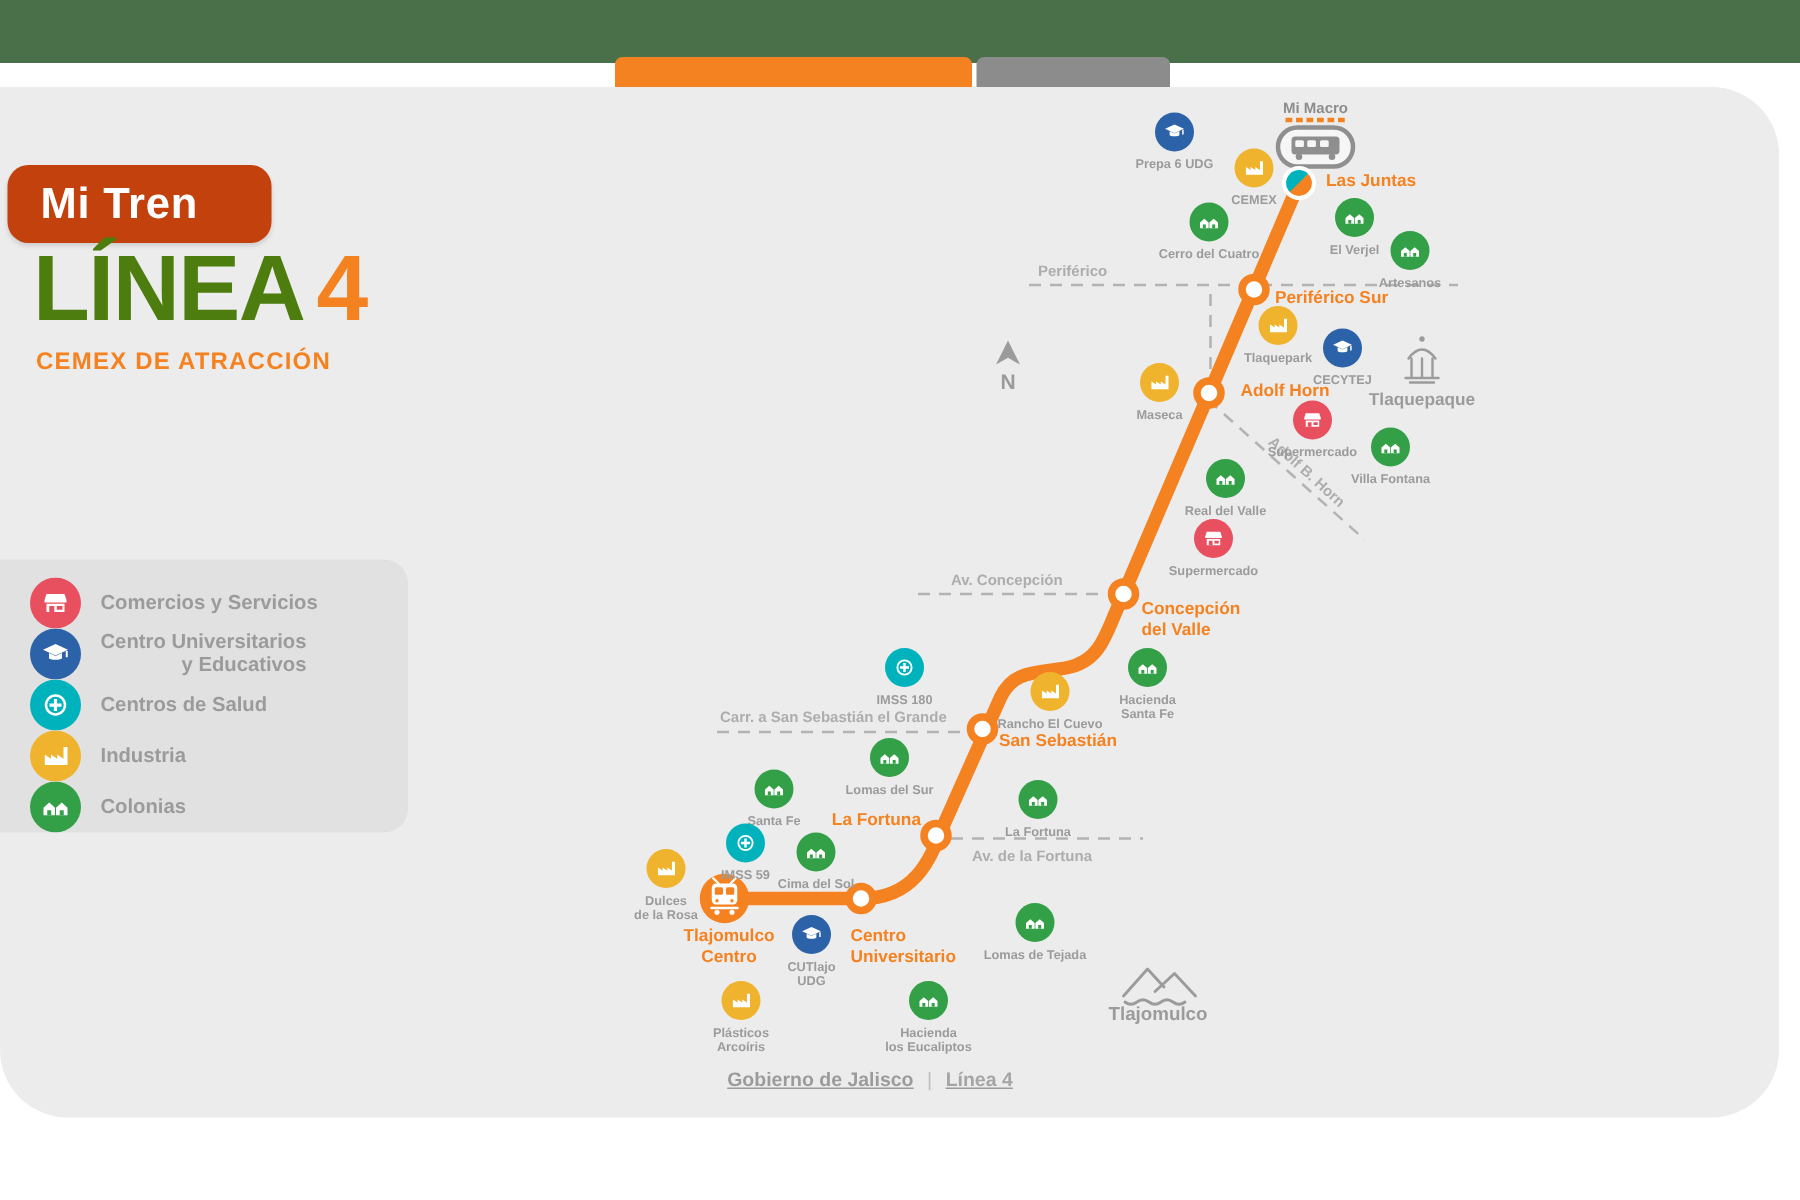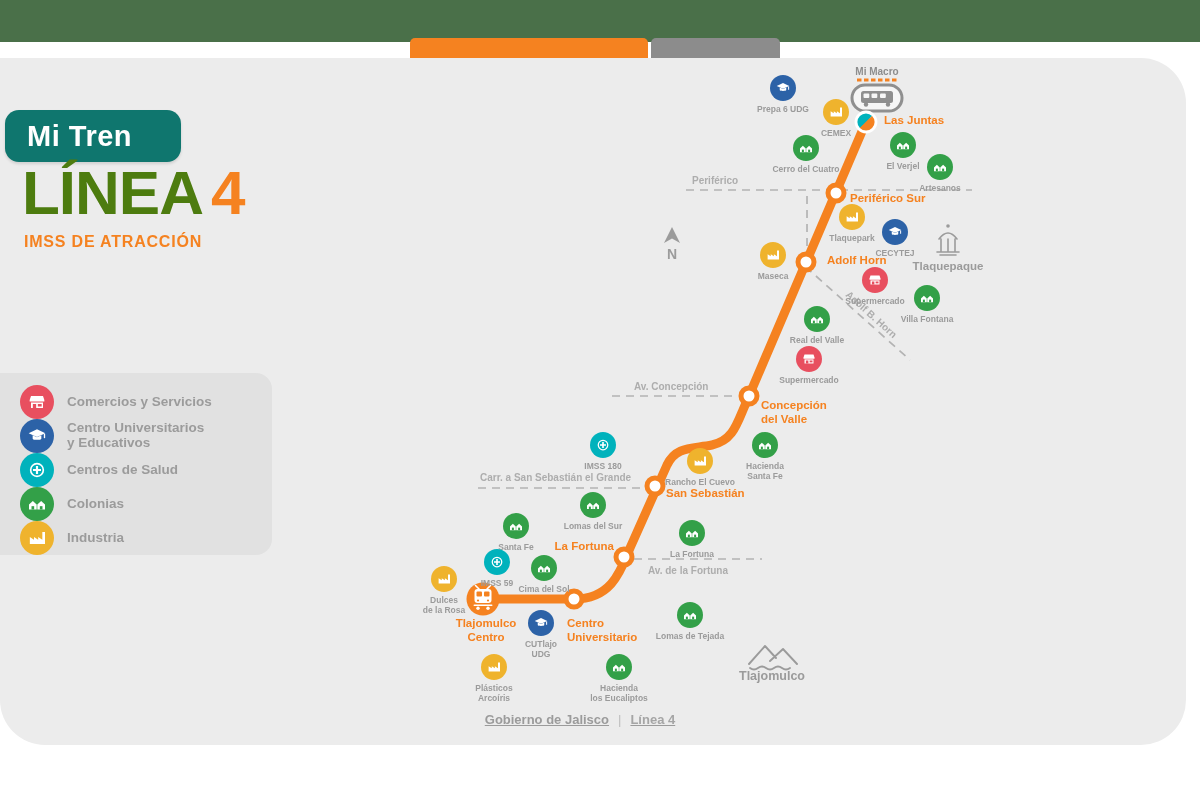--- a/index.html
+++ b/index.html
@@ -5,34 +5,34 @@
   html,body{margin:0;padding:0;}
   .page{position:relative;width:1200px;height:800px;background:#ffffff;overflow:hidden;
         font-family:"Liberation Sans",sans-serif;}
   .band{position:absolute;left:0;width:1200px;background:#4A7049;}
   .band-top{top:0;height:42px;}
   .tab{position:absolute;top:38px;height:20px;border-radius:5px 5px 0 0;}
   .tab-orange{left:410px;width:238px;background:#F58220;}
   .tab-gray{left:651px;width:129px;background:#8C8C8C;}
   .panel{position:absolute;left:0;top:58px;width:1186px;height:687px;background:#ECECEC;
          border-radius:0 45px 45px 45px;}
-  .brand-badge{position:absolute;left:5px;top:52px;width:176px;height:52px;background:#0f766e;
+  .brand-badge{position:absolute;left:5px;top:52px;width:176px;height:52px;background:#c2410c;
          border-radius:14px;display:flex;align-items:center;padding-left:22px;box-sizing:border-box;
          box-shadow:0 2px 3px rgba(0,0,0,0.12);}
   .brand-badge span{font-size:29px;font-weight:800;color:#ffffff;letter-spacing:0.5px;}
   .title{position:absolute;left:22px;top:104px;font-size:62px;font-weight:800;line-height:1;
          letter-spacing:-1px;white-space:nowrap;}
   .title .t-gray{color:#4d7c0f;}
   .title .t-orange{color:#F58220;margin-left:8px;}
   .subtitle{position:absolute;left:24px;top:175px;font-size:16px;font-weight:800;color:#F58220;
          letter-spacing:0.8px;}
   .legend{position:absolute;left:0;top:315px;width:272px;height:182px;background:#E1E1E1;
          border-radius:0 16px 16px 0;box-sizing:border-box;padding:12px 6px 12px 20px;
          display:flex;flex-direction:column;justify-content:space-between;}
-  .legend-item{display:flex;align-items:center;gap:13px;}
+  .legend-item{display:flex;align-items:center;gap:13px;text-align:right;}
   .legend-icon{width:34px;height:34px;flex:0 0 34px;}
   .legend-label{font-size:13.5px;font-weight:700;color:#9B9B9B;white-space:pre-line;line-height:1.1;}
   .footer{position:absolute;left:0;top:654px;width:1160px;text-align:center;
           font-size:13px;font-weight:700;color:#9B9B9B;text-decoration:underline;}
   .footer .sep{margin:0 9px;font-weight:400;color:#BDBDBD;}
   .footer .right{color:#A5A5A5;}
   svg#map{position:absolute;left:0;top:0;width:1200px;height:800px;}
   
   .station-label{font-family:"Liberation Sans",sans-serif;font-size:11.5px;font-weight:800;fill:#F58220;}
   .poi-label{font-family:"Liberation Sans",sans-serif;font-size:8.5px;font-weight:700;fill:#9B9B9B;}
@@ -50,21 +50,21 @@
   <div class="tab tab-orange"></div>
   <div class="tab tab-gray"></div>
 
   <div class="panel">
     <div class="brand-badge">
       <span>Mi Tren</span>
     </div>
     <div class="title">
       <span class="t-gray">LÍNEA</span><span class="t-orange">4</span>
     </div>
-    <div class="subtitle">IMSS DE ATRACCIÓN</div>
+    <div class="subtitle">CEMEX DE ATRACCIÓN</div>
 
     <div class="legend">
       <div class="legend-item">
         <span class="legend-icon"><svg viewBox="0 0 34 34" width="34" height="34">
               <circle cx="17" cy="17" r="17" fill="#E84F5F"></circle>
               <g transform="translate(7 7) scale(0.8333333333333334)">
                 <path d="M3.2 9.6 4.8 4.8h14.4L20.8 9.6v1.9h-17.6z" fill="#ffffff"></path>
                 <path d="M4.8 12.6h14.4v6.6H4.8z" fill="#ffffff"></path>
                 <path d="M7 14.4h4v4.8H7z" fill="#E84F5F"></path>
                 <path d="M13 14.4h4.6v3h-4.6z" fill="#E84F5F"></path>
@@ -89,38 +89,38 @@
               <circle cx="17" cy="17" r="17" fill="#00B2BC"></circle>
               <g transform="translate(7 7) scale(0.8333333333333334)">
                 <path d="M12 3.4a8.6 8.6 0 1 0 0 17.2 8.6 8.6 0 0 0 0-17.2zm0 2a6.6 6.6 0 1 1 0 13.2 6.6 6.6 0 0 1 0-13.2z" fill="#ffffff"></path>
                 <path d="M10.7 7.2h2.6v3.5h3.5v2.6h-3.5v3.5h-2.6v-3.5H7.2v-2.6h3.5z" fill="#ffffff"></path>
               </g>
             </svg></span>
         <span class="legend-label">Centros de Salud</span>
       </div>
       <div class="legend-item">
         <span class="legend-icon"><svg viewBox="0 0 34 34" width="34" height="34">
+              <circle cx="17" cy="17" r="17" fill="#EFB32D"></circle>
+              <g transform="translate(7 7) scale(0.8333333333333334)">
+                <path d="M3.4 19.2v-8.4l5 3.3v-3.3l5 3.3v-3.3l5 3.3V4.8h3.2v14.4z" fill="#ffffff"></path>
+              </g>
+            </svg></span>
+        <span class="legend-label">Industria</span>
+      </div>
+      <div class="legend-item">
+        <span class="legend-icon"><svg viewBox="0 0 34 34" width="34" height="34">
               <circle cx="17" cy="17" r="17" fill="#33A048"></circle>
               <g transform="translate(7 7) scale(0.8333333333333334)">
                 <path d="M2.4 12.6 7 8.4l4.6 4.2v6H2.4z" fill="#ffffff"></path>
                 <path d="M12.4 12.6 17 8.4l4.6 4.2v6h-9.2z" fill="#ffffff"></path>
                 <path d="M5.4 14.6h3.2v4H5.4z" fill="#33A048"></path>
                 <path d="M15.4 14.6h3.2v4h-3.2z" fill="#33A048"></path>
               </g>
             </svg></span>
         <span class="legend-label">Colonias</span>
-      </div>
-      <div class="legend-item">
-        <span class="legend-icon"><svg viewBox="0 0 34 34" width="34" height="34">
-              <circle cx="17" cy="17" r="17" fill="#EFB32D"></circle>
-              <g transform="translate(7 7) scale(0.8333333333333334)">
-                <path d="M3.4 19.2v-8.4l5 3.3v-3.3l5 3.3v-3.3l5 3.3V4.8h3.2v14.4z" fill="#ffffff"></path>
-              </g>
-            </svg></span>
-        <span class="legend-label">Industria</span>
       </div>
     </div>
 
     <div class="footer">
       <span>Gobierno de Jalisco</span><span class="sep">|</span><span class="right">Línea 4</span>
     </div>
   </div>
 
   <svg id="map" viewBox="0 0 1200 800">
       <path d="M686 190H972" stroke="#B3B3B3" stroke-width="1.7" fill="none" stroke-dasharray="8 6"></path>

